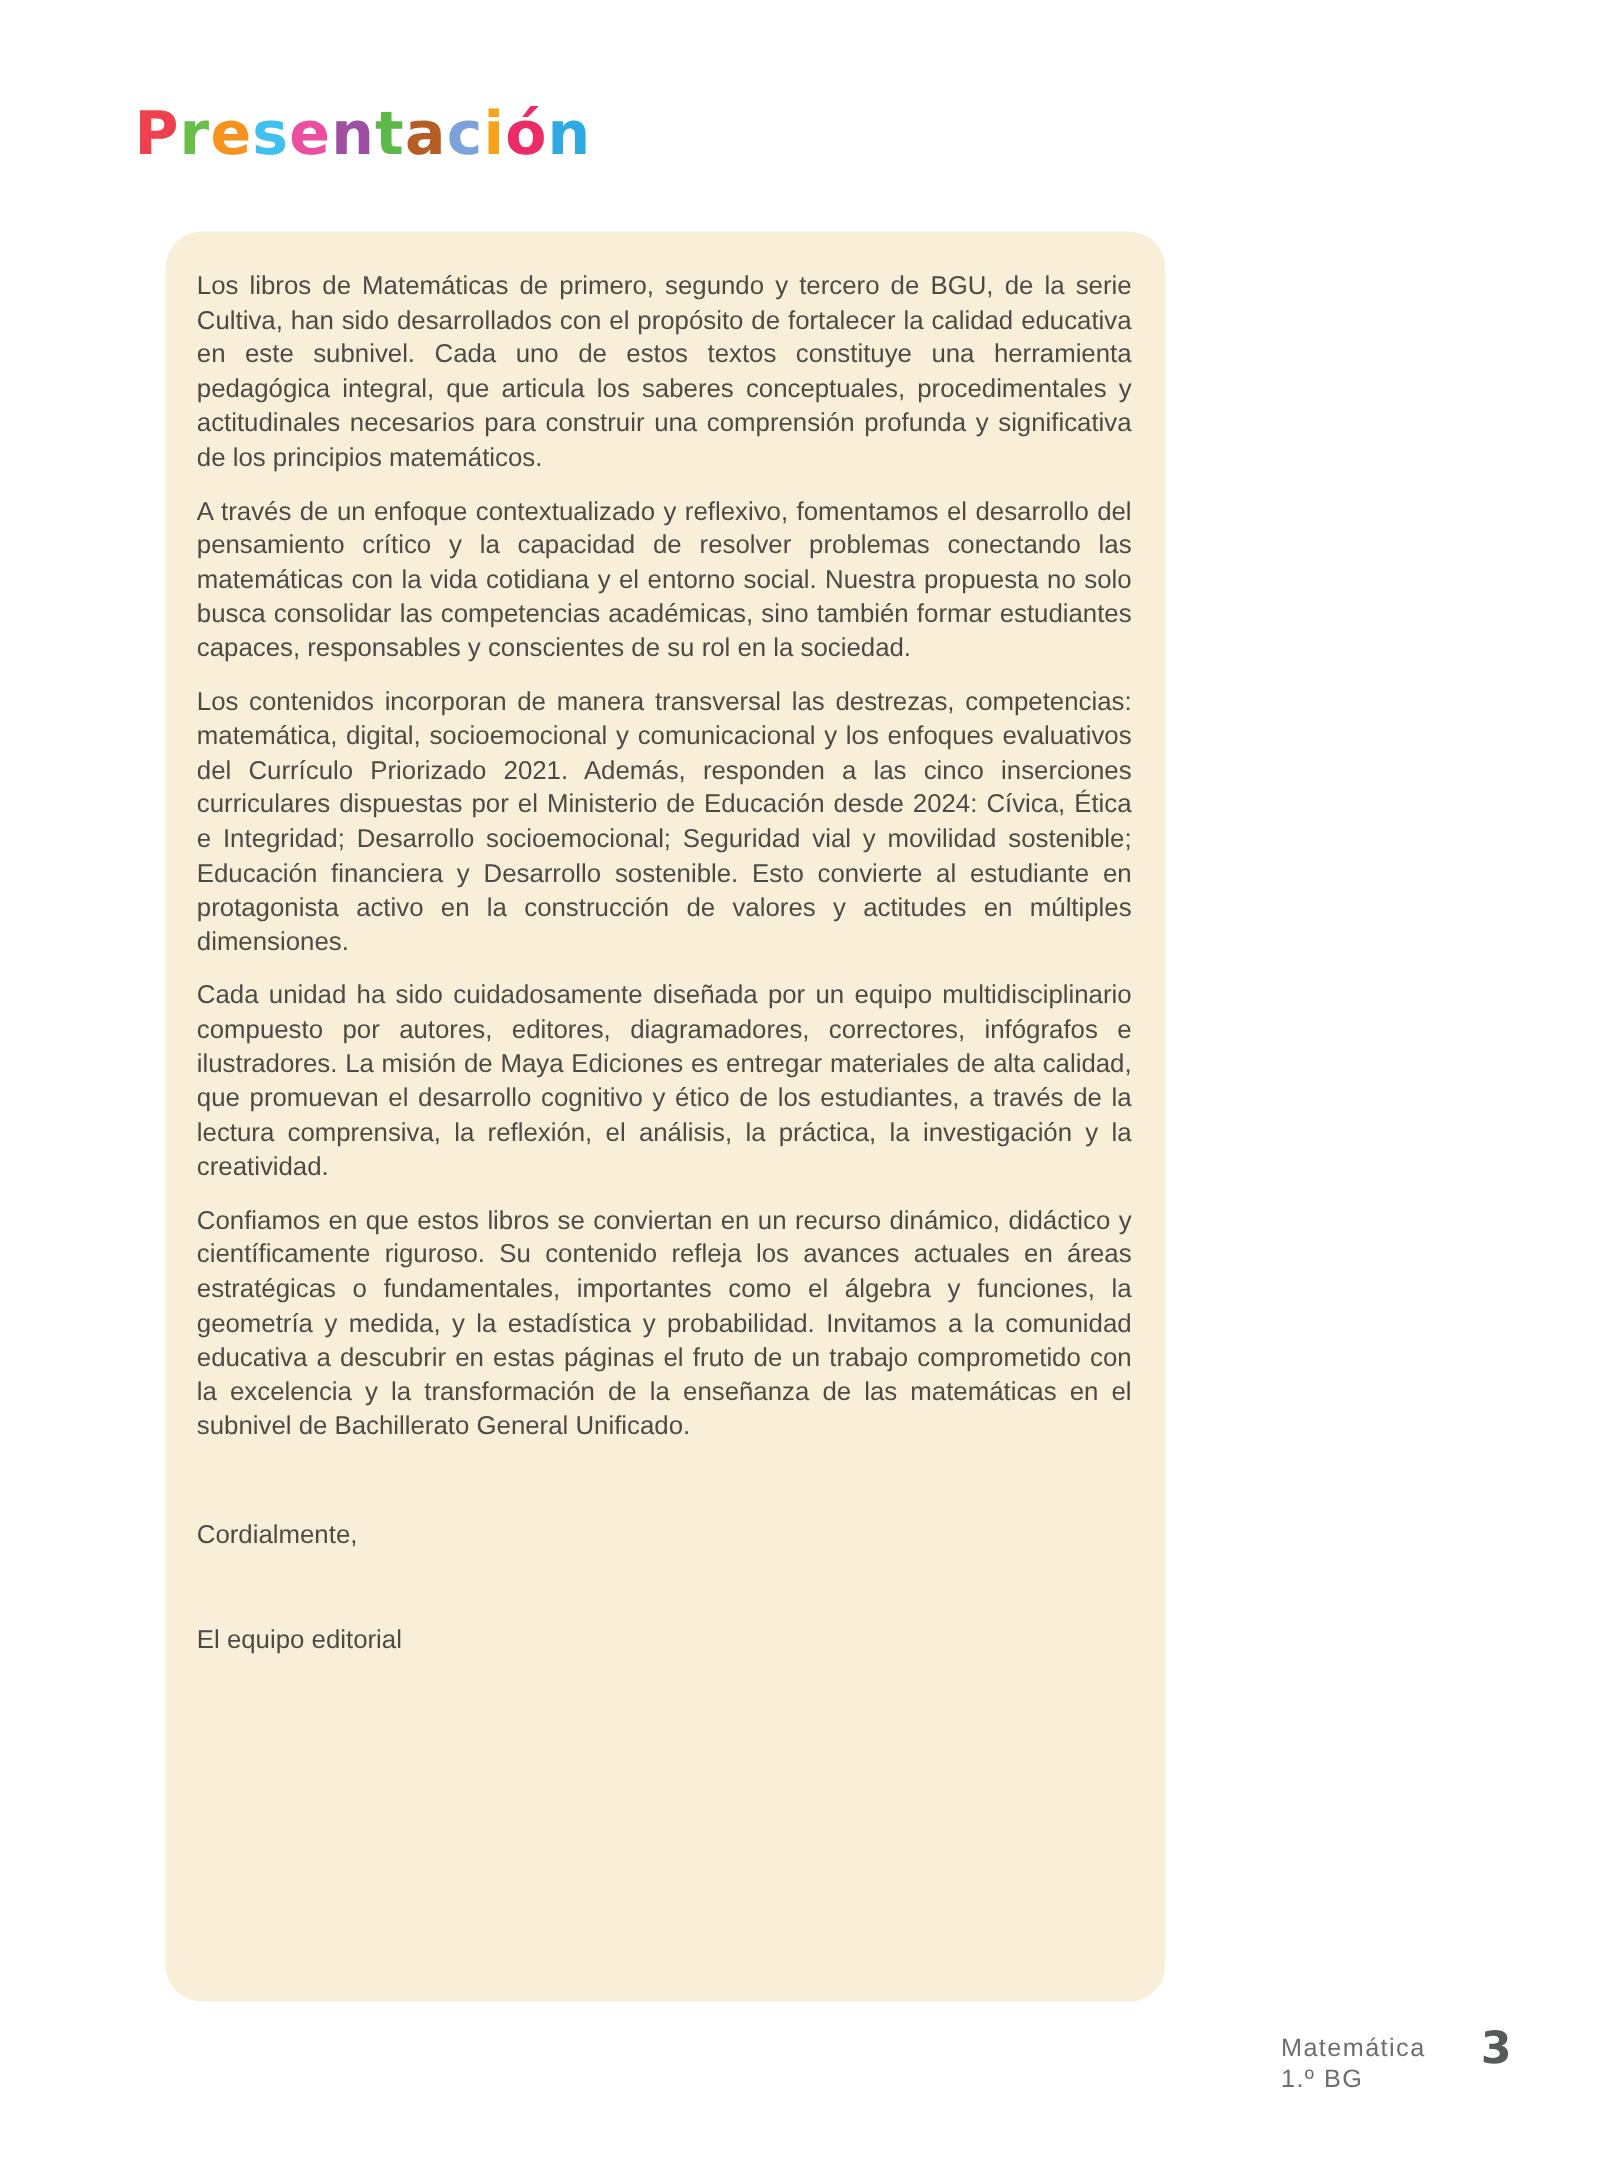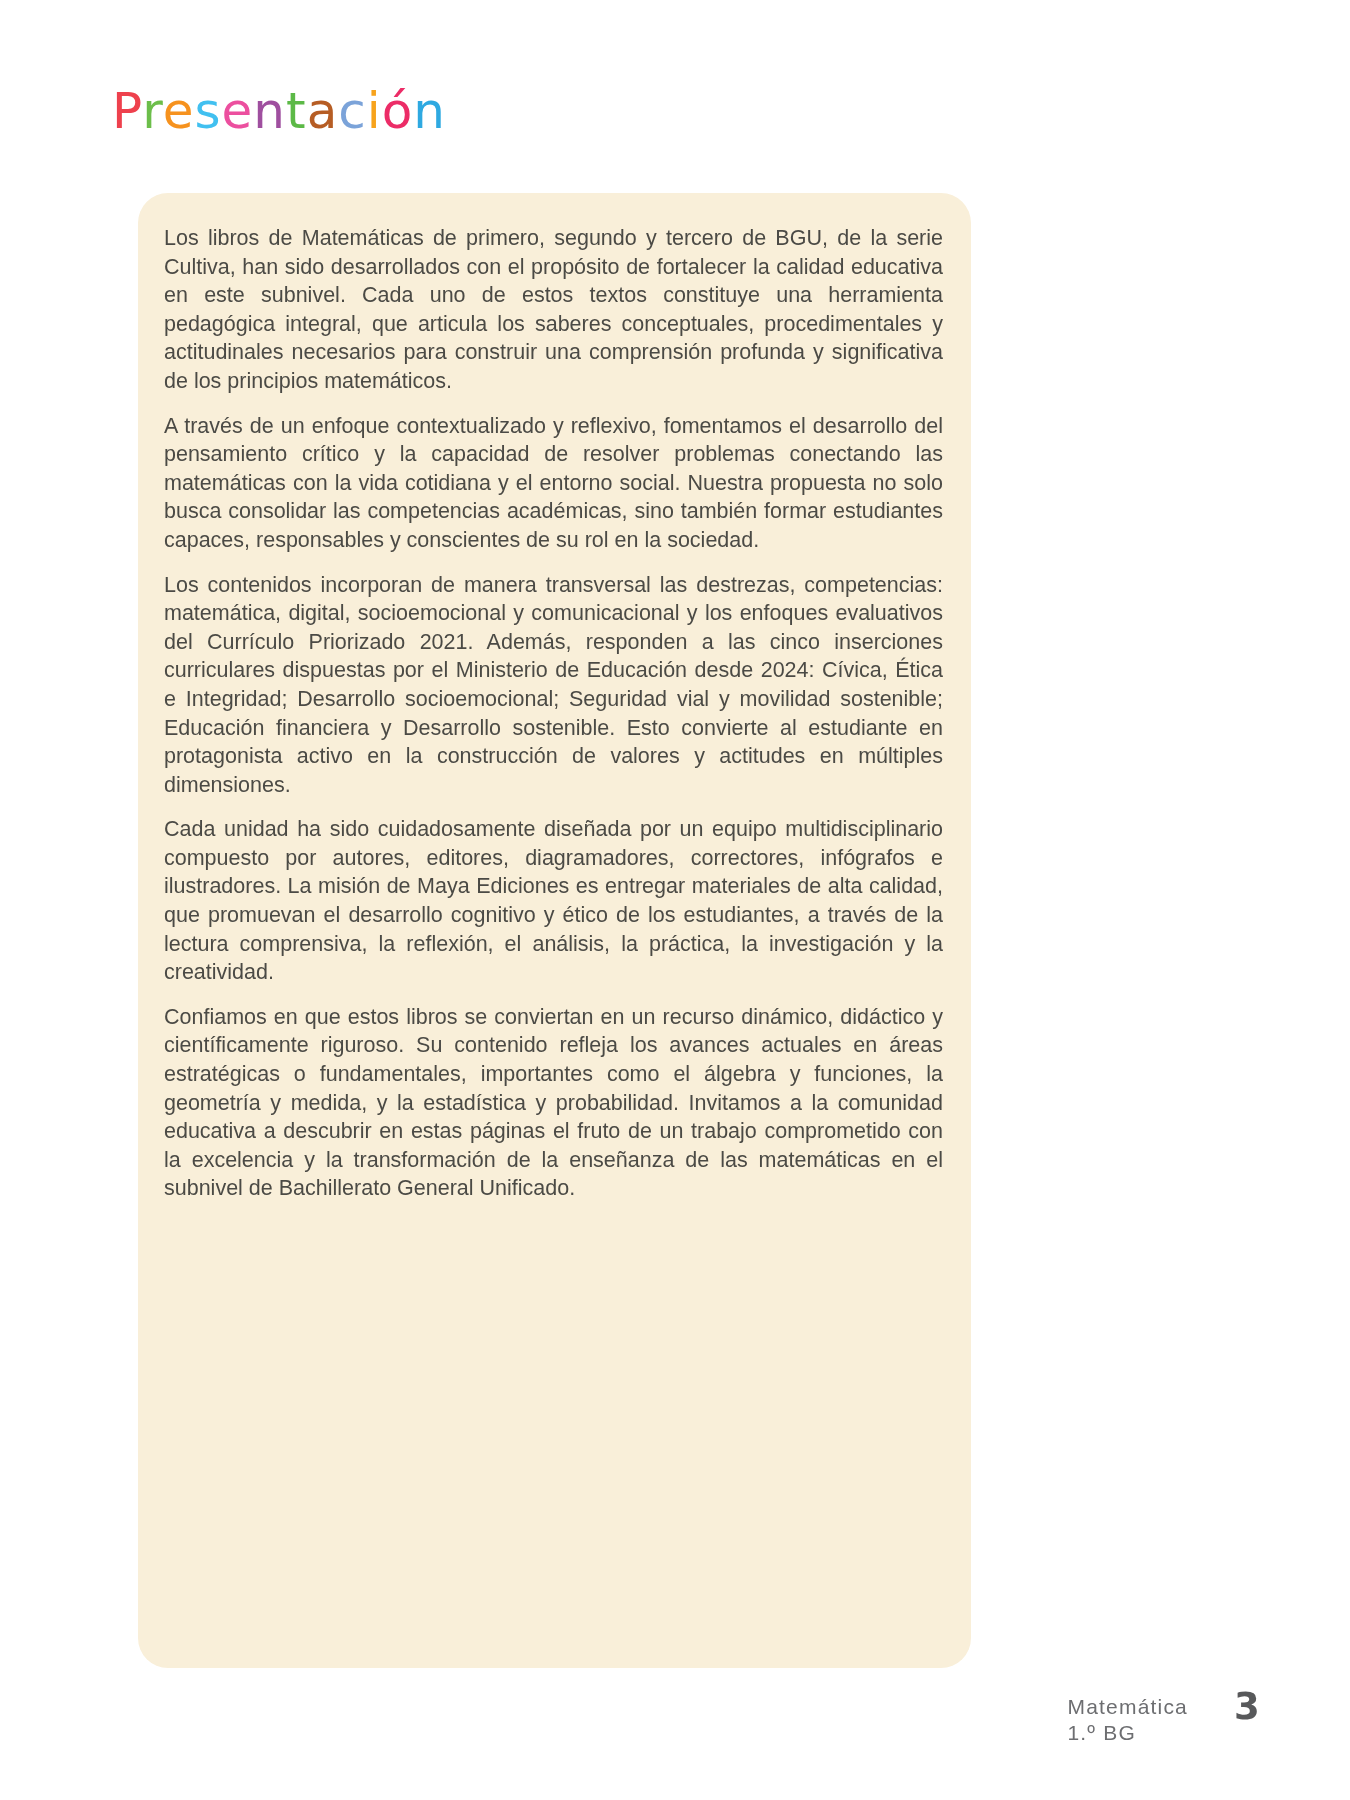--- a/index.html
+++ b/index.html
@@ -19,21 +19,21 @@
     height: 1800px;
     background: #ffffff;
   }
 
   
   .page-title {
     position: absolute;
     left: 112px;
     top: 86px;
     font-family: "DejaVu Sans", sans-serif;
-    font-weight: 400;
+    font-weight: 700;
     font-size: 50px;
     letter-spacing: 1px;
     line-height: 1;
     white-space: nowrap;
   }
 
   
   .content-box {
     position: absolute;
     left: 138px;
@@ -95,20 +95,22 @@
 <div class="page">
 
   <h1 class="page-title"><span style="color: rgb(238, 65, 77);">P</span><span style="color: rgb(108, 190, 74);">r</span><span style="color: rgb(246, 146, 30);">e</span><span style="color: rgb(65, 192, 240);">s</span><span style="color: rgb(236, 79, 159);">e</span><span style="color: rgb(159, 79, 159);">n</span><span style="color: rgb(92, 185, 71);">t</span><span style="color: rgb(182, 93, 36);">a</span><span style="color: rgb(123, 163, 217);">c</span><span style="color: rgb(247, 163, 28);">i</span><span style="color: rgb(236, 44, 103);">ó</span><span style="color: rgb(46, 169, 225);">n</span></h1>
 
   <div class="content-box">
     <p>Los libros de Matemáticas de primero, segundo y tercero de BGU, de la serie Cultiva, han sido desarrollados con el propósito de fortalecer la calidad educativa en este subnivel. Cada uno de estos textos constituye una herramienta pedagógica integral, que articula los saberes conceptuales, procedimentales y actitudinales necesarios para construir una comprensión profunda y significativa de los principios matemáticos.</p>
     <p>A través de un enfoque contextualizado y reflexivo, fomentamos el desarrollo del pensamiento crítico y la capacidad de resolver problemas conectando las matemáticas con la vida cotidiana y el entorno social. Nuestra propuesta no solo busca consolidar las competencias académicas, sino también formar estudiantes capaces, responsables y conscientes de su rol en la sociedad.</p>
     <p>Los contenidos incorporan de manera transversal las destrezas, competencias: matemática, digital, socioemocional y comunicacional y los enfoques evaluativos del Currículo Priorizado 2021. Además, responden a las cinco inserciones curriculares dispuestas por el Ministerio de Educación desde 2024: Cívica, Ética e Integridad; Desarrollo socioemocional; Seguridad vial y movilidad sostenible; Educación financiera y Desarrollo sostenible. Esto convierte al estudiante en protagonista activo en la construcción de valores y actitudes en múltiples dimensiones.</p>
     <p>Cada unidad ha sido cuidadosamente diseñada por un equipo multidisciplinario compuesto por autores, editores, diagramadores, correctores, infógrafos e ilustradores. La misión de Maya Ediciones es entregar materiales de alta calidad, que promuevan el desarrollo cognitivo y ético de los estudiantes, a través de la lectura comprensiva, la reflexión, el análisis, la práctica, la investigación y la creatividad.</p>
     <p>Confiamos en que estos libros se conviertan en un recurso dinámico, didáctico y científicamente riguroso. Su contenido refleja los avances actuales en áreas estratégicas o fundamentales, importantes como el álgebra y funciones, la geometría y medida, y la estadística y probabilidad. Invitamos a la comunidad educativa a descubrir en estas páginas el fruto de un trabajo comprometido con la excelencia y la transformación de la enseñanza de las matemáticas en el subnivel de Bachillerato General Unificado.</p>
+    <p class="closing">Cordialmente,</p>
+    <p class="signature">El equipo editorial</p>
   </div>
 
   <div class="footer-label">
     <div>Matemática</div>
     <div>1.º BG</div>
   </div>
 
   <div class="page-number">3</div>
 
 </div>

